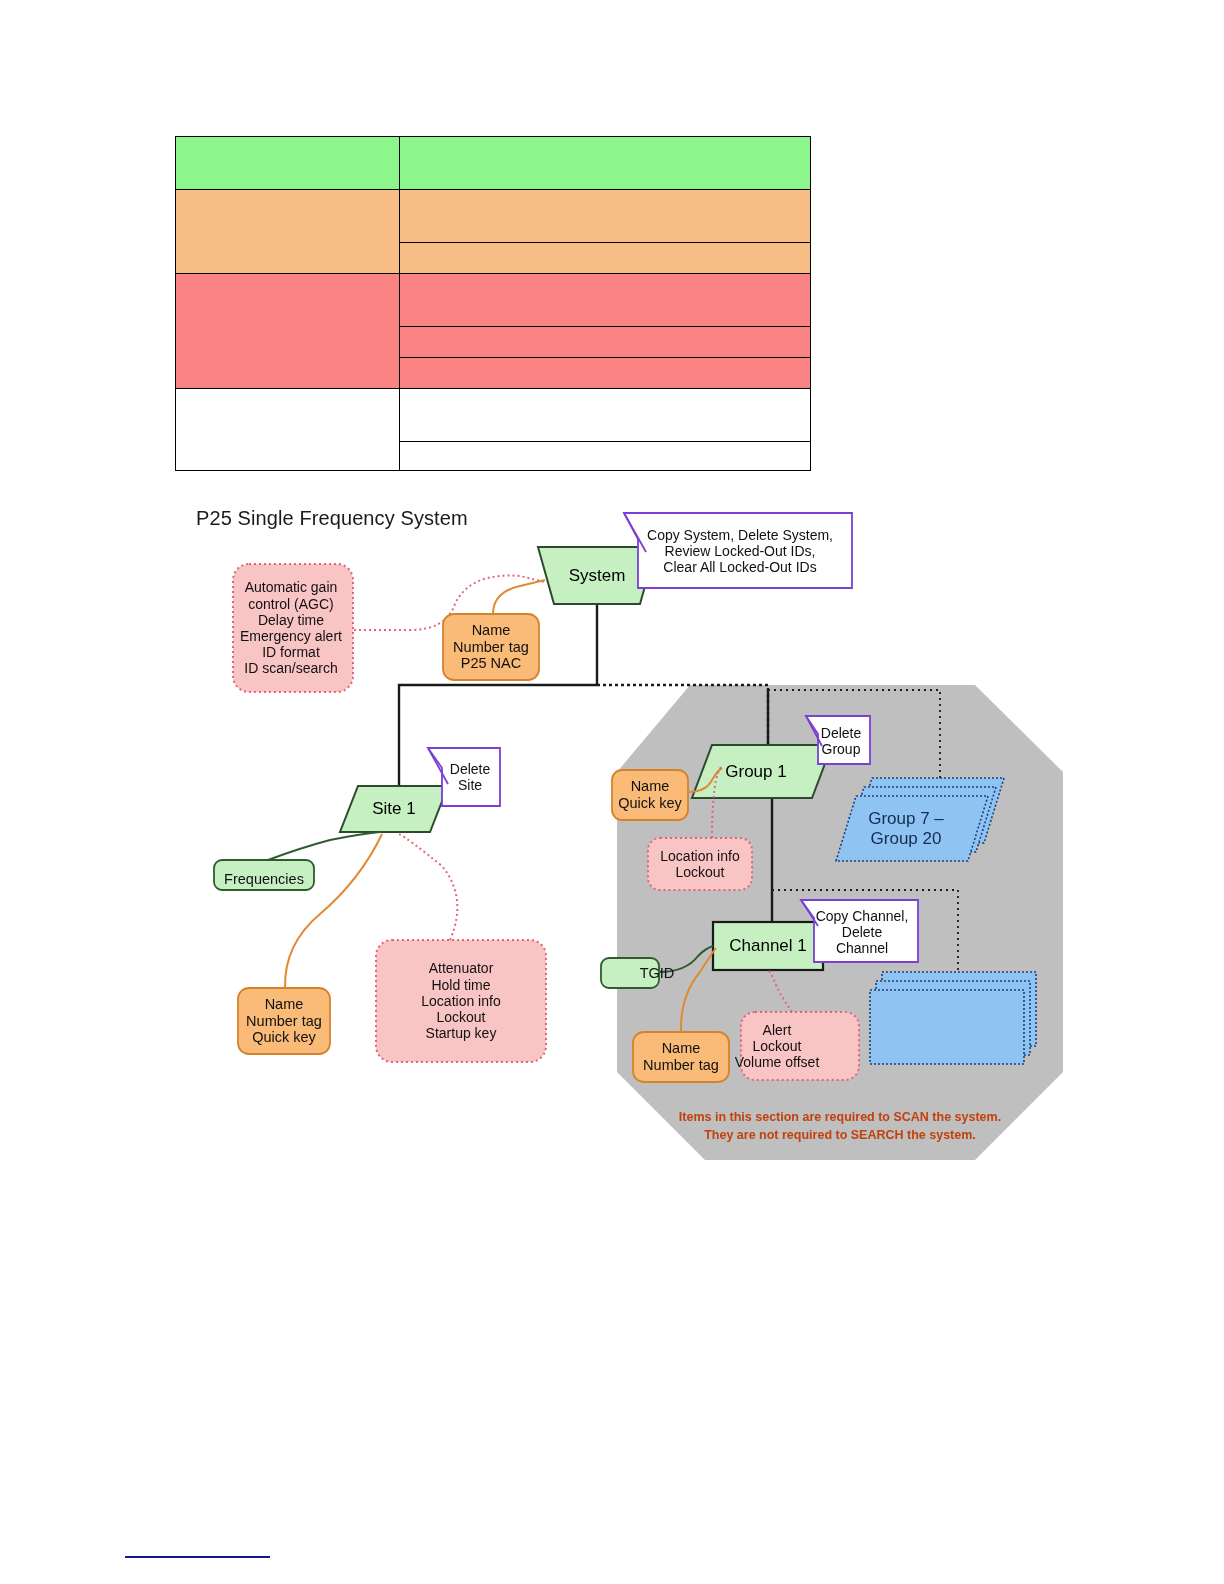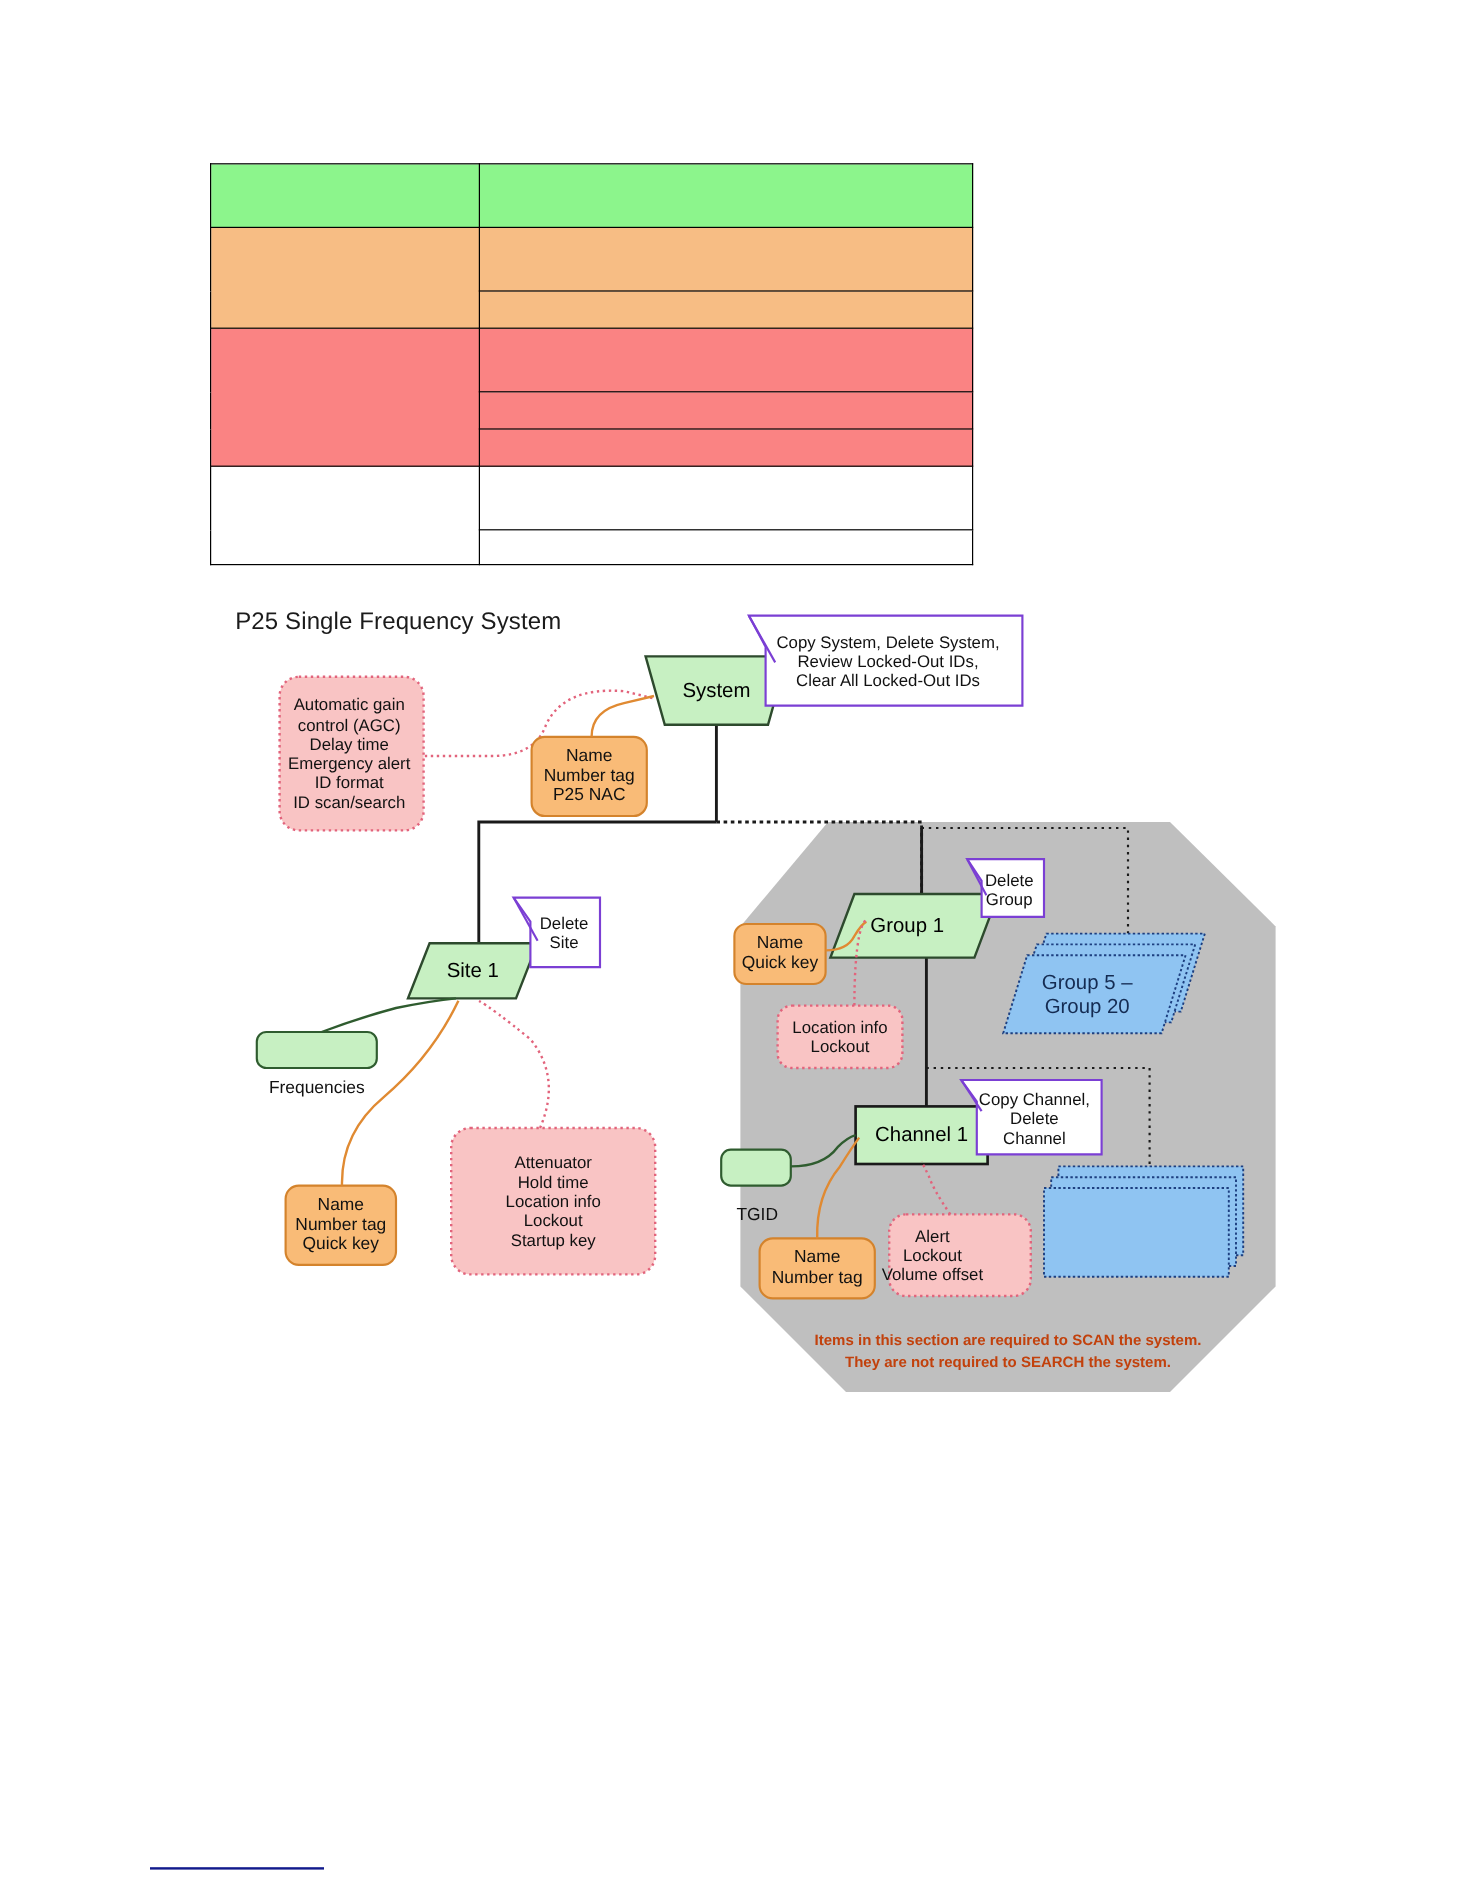--- a/index.html
+++ b/index.html
@@ -232,21 +232,21 @@
 
     <div class="node-text t-pill" style="left:443px; top:614px; width:96px; height:66px;">Name
 Number tag
 P25 NAC</div>
 
     <div class="node-text t-proc" style="left:344px; top:786px; width:100px; height:46px;">Site 1</div>
 
     <div class="node-text t-call" style="left:440px; top:750px; width:60px; height:54px;">Delete
 Site</div>
 
-    <div class="node-text t-pill" style="left:214px; top:892px; width:100px; height:30px;text-align:center;">Frequencies</div>
+    <div class="node-text t-pill" style="left:214px; top:864px; width:100px; height:30px;text-align:center;">Frequencies</div>
 
     <div class="node-text t-pill" style="left:238px; top:988px; width:92px; height:66px;">Name
 Number tag
 Quick key</div>
 
     <div class="node-text t-note" style="left:376px; top:940px; width:170px; height:122px;">Attenuator
 Hold time
 Location info
 Lockout
 Startup key</div>
@@ -255,30 +255,30 @@
 
     <div class="node-text t-call" style="left:812px; top:718px; width:58px; height:46px;">Delete
 Group</div>
 
     <div class="node-text t-pill" style="left:612px; top:770px; width:76px; height:50px;">Name
 Quick key</div>
 
     <div class="node-text t-note" style="left:648px; top:838px; width:104px; height:52px;">Location info
 Lockout</div>
 
-    <div class="node-text t-stack" style="left:836px; top:796px; width:140px; height:65px;">Group 5 –
+    <div class="node-text t-stack" style="left:836px; top:796px; width:140px; height:65px;">Group 7 –
 Group 20</div>
 
     <div class="node-text t-proc" style="left:713px; top:922px; width:110px; height:48px;">Channel 1</div>
 
     <div class="node-text t-call" style="left:806px; top:902px; width:112px; height:60px;">Copy Channel,
 Delete
 Channel</div>
 
-    <div class="node-text t-pill" style="left:601px; top:998px; width:60px; height:30px;">TGID</div>
+    <div class="node-text t-pill" style="left:601px; top:958px; width:60px; height:30px;padding-left:26px;">TGID</div>
 
     <div class="node-text t-pill" style="left:633px; top:1032px; width:96px; height:50px;">Name
 Number tag</div>
 
     <div class="node-text t-note" style="left:717px; top:1012px; width:120px; height:68px;">Alert
 Lockout
 Volume offset</div>
 
 
     <div class="node-text t-foot" style="left:640px; top:1108px; width:400px; height:18px;">Items in this section  are required to SCAN the system.</div>

